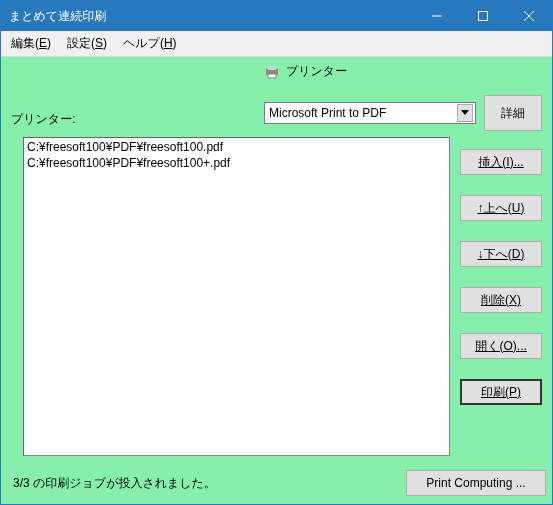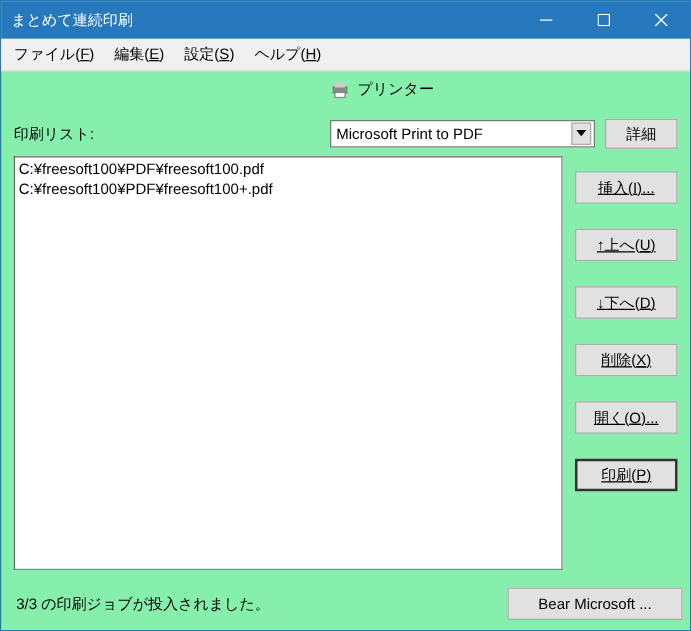--- a/index.html
+++ b/index.html
@@ -14,23 +14,23 @@
   .content { flex: 1; display: flex; flex-direction: column; padding: 6px 10px 6px 10px; }
   .top-row { display: flex; align-items: flex-end; gap: 8px; margin-bottom: 2px; }
   .left-label { width: 245px; padding-bottom: 3px; }
   .printer-area { flex: 1; }
   .printer-label-row { display: flex; align-items: center; gap: 6px; margin-bottom: 15px; }
   .printer-icon { width: 16px; height: 14px; }
   .printer-row { display: flex; gap: 8px; align-items: center; }
   .combo { flex: 1; height: 22px; background: #fff; border: 1px solid #7a7a7a; display: flex; align-items: center; padding: 0 2px 0 4px; }
   .combo span { flex: 1; }
   .combo .arrow { width: 16px; height: 18px; background: #e1e1e1; border: 1px solid #adadad; display: flex; align-items: center; justify-content: center; }
-  .btn { height: 24px; min-width: 58px; background: #e1e1e1; border: 1px solid #adadad; padding: 0 8px; display: flex; align-items: center; justify-content: center; cursor: default; }
+  .btn { height: 36px; min-width: 58px; background: #e1e1e1; border: 1px solid #adadad; padding: 0 8px; display: flex; align-items: center; justify-content: center; cursor: default; }
   .main-row { flex: 1; display: flex; gap: 10px; margin-top: 4px; }
-  .listbox { flex: 1; background: #fff; border: 1px solid #828790; border-top: 1px solid #666; border-left: 1px solid #666; padding: 1px 0; overflow: auto; }
+  .listbox { flex: 1; background: #fff; border: 1px solid #828790; border-top: 1px solid #666; border-left: 1px solid #666; padding: 1px 0; overflow: auto; margin-left: 12px; }
   .list-item { padding: 0 3px; line-height: 16px; white-space: nowrap; font-size: 12px; }
   .list-item.selected { background: #0078d7; color: #fff; }
   .side-buttons { width: 82px; display: flex; flex-direction: column; gap: 20px; padding-top: 12px; }
   .side-buttons .btn { width: 82px; height: 26px; text-decoration: underline; }
   .side-buttons .btn.print { border: 2px solid #333; }
   .status-row { display: flex; align-items: center; padding: 8px 6px 8px 12px; gap: 10px; }
   .status-text { flex: 1; }
   .bear-btn { height: 26px; width: 140px; background: #e1e1e1; border: 1px solid #adadad; display: flex; align-items: center; justify-content: center; }
   svg { display: block; }
 </style>
@@ -53,30 +53,29 @@
     </div>
     <div class="tbtn close">
       <svg width="10" height="10">
           <line x1="0" y1="0" x2="10" y2="10" stroke="#fff" stroke-width="1"></line>
           <line x1="10" y1="0" x2="0" y2="10" stroke="#fff" stroke-width="1"></line>
         </svg>
     </div>
   </div>
 
   <div class="menubar">
-    <div class="menuitem"><span>ファイル(</span><u>F</u><span>)</span></div>
     <div class="menuitem"><span>編集(</span><u>E</u><span>)</span></div>
     <div class="menuitem"><span>設定(</span><u>S</u><span>)</span></div>
     <div class="menuitem"><span>ヘルプ(</span><u>H</u><span>)</span></div>
   </div>
 
   <div class="content">
 
     <div class="top-row">
-      <div class="left-label">印刷リスト:</div>
+      <div class="left-label">プリンター:</div>
       <div class="printer-area">
         <div class="printer-label-row">
           <span class="printer-icon">
             <svg width="16" height="14">
                 <rect x="2" y="4" width="12" height="6" fill="#888"></rect>
                 <rect x="4" y="1" width="8" height="4" fill="#ccc"></rect>
                 <rect x="4" y="9" width="8" height="4" fill="#fff" stroke="#888"></rect>
                 <circle cx="12" cy="6" r="1" fill="#3c3"></circle>
               </svg>
           </span>
@@ -135,17 +134,17 @@
             <span>)</span>
           </div>
       </div>
     </div>
 
   </div>
 
   <div class="status-row">
     <div class="status-text">3/3 の印刷ジョブが投入されました。</div>
     <div class="bear-btn">
-        <span>Bear Microsoft ...</span>
+        <span>Print Computing ...</span>
       </div>
   </div>
 
 </div>
 
 </body></html>

